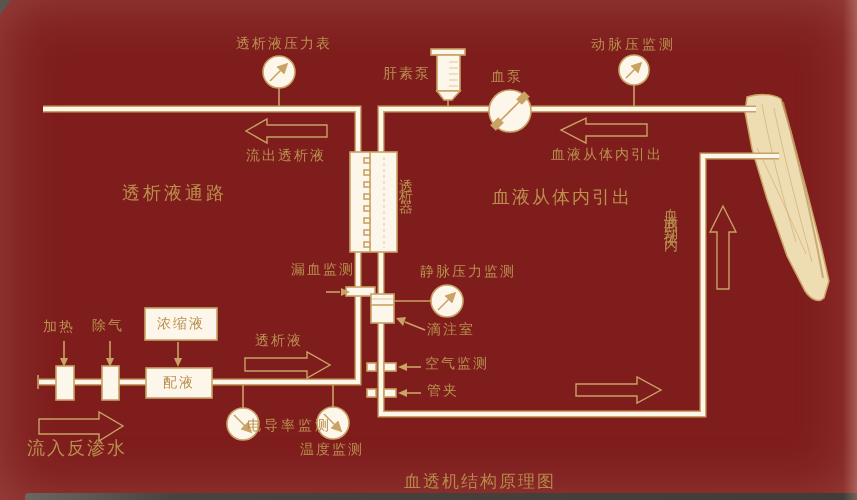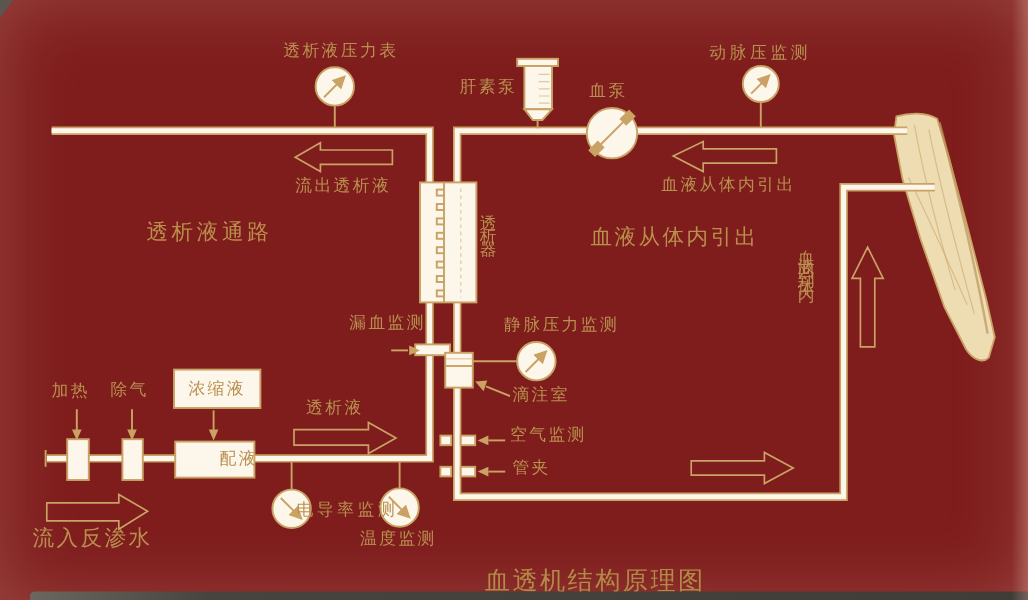--- a/index.html
+++ b/index.html
@@ -19,21 +19,21 @@
   .faint{stroke:#c9a264;stroke-width:1;fill:none;opacity:.55;}
   .outline{fill:#fdf6eb;stroke:#c9a264;stroke-width:1.6;}
   .arrowline{fill:none;stroke:#c9a264;stroke-width:1.4;stroke-linejoin:miter;}
   .solid{fill:#c9a264;stroke:none;}
   .label{
     position:absolute;color:#b9904f;font-size:14px;letter-spacing:2px;
     white-space:nowrap;line-height:1.1;
   }
   .label.big{font-size:18px;letter-spacing:3px;color:#bb8f4c;}
   .label.vtext{writing-mode:vertical-rl;text-orientation:upright;}
-  .label.caption{font-size:21px;letter-spacing:2px;color:#b48a48;}
+  .label.caption{font-size:17px;letter-spacing:2px;color:#b48a48;}
   .boxlabel{position:absolute;display:flex;align-items:center;justify-content:center;
     color:#b9904f;font-size:14px;letter-spacing:2px;}
   #photo-edge{
     position:absolute;left:25px;bottom:0;width:832px;height:7px;
     background:linear-gradient(to right,#6b675f,#474440 18%,#403d39);
     border-radius:4px 0 0 0;
   }
   #corner-mark{
     position:absolute;left:0;top:0;width:11px;height:15px;
     background:#5a564f;clip-path:polygon(0 0,100% 0,0 100%);
@@ -211,21 +211,21 @@
   <div class="label big" style="left:492px;top:188px;letter-spacing:2px;">血液从体内引出</div>
   <div class="label vtext" style="left:398px;top:167px;letter-spacing:11px;">透析器</div>
   <div class="label" style="left:291px;top:262px;">漏血监测</div>
   <div class="label" style="left:391px;top:264px;margin-left:29px;">静脉压力监测</div>
   <div class="label" style="left:427px;top:322px;">滴注室</div>
   <div class="label" style="left:425px;top:356px;">空气监测</div>
   <div class="label" style="left:427px;top:383px;">管夹</div>
   <div class="label" style="left:43px;top:319px;">加热</div>
   <div class="label" style="left:92px;top:318px;">除气</div>
   <div class="boxlabel" style="left:145px;top:308px;width:72px;height:32px;">浓缩液</div>
-  <div class="boxlabel" style="left:146px;top:368px;width:66px;height:30px;margin-left:20px;">配液</div>
+  <div class="boxlabel" style="left:146px;top:368px;width:66px;height:30px;">配液</div>
   <div class="label" style="left:255px;top:333px;">透析液</div>
   <div class="label" style="left:199px;top:418px;letter-spacing:3px;margin-left:48px;">电导率监测</div>
   <div class="label" style="left:300px;top:442px;">温度监测</div>
   <div class="label" style="left:27px;top:439px;font-size:18px;">流入反渗水</div>
   <div class="label vtext" style="left:663px;top:197px;letter-spacing:6px;">血液回到体内</div>
   <div class="label caption" style="left:404px;top:473px;">血透机结构原理图</div>
 
   <div id="corner-mark"></div>
   <div id="photo-edge"></div>
   <div id="right-tint"></div>

